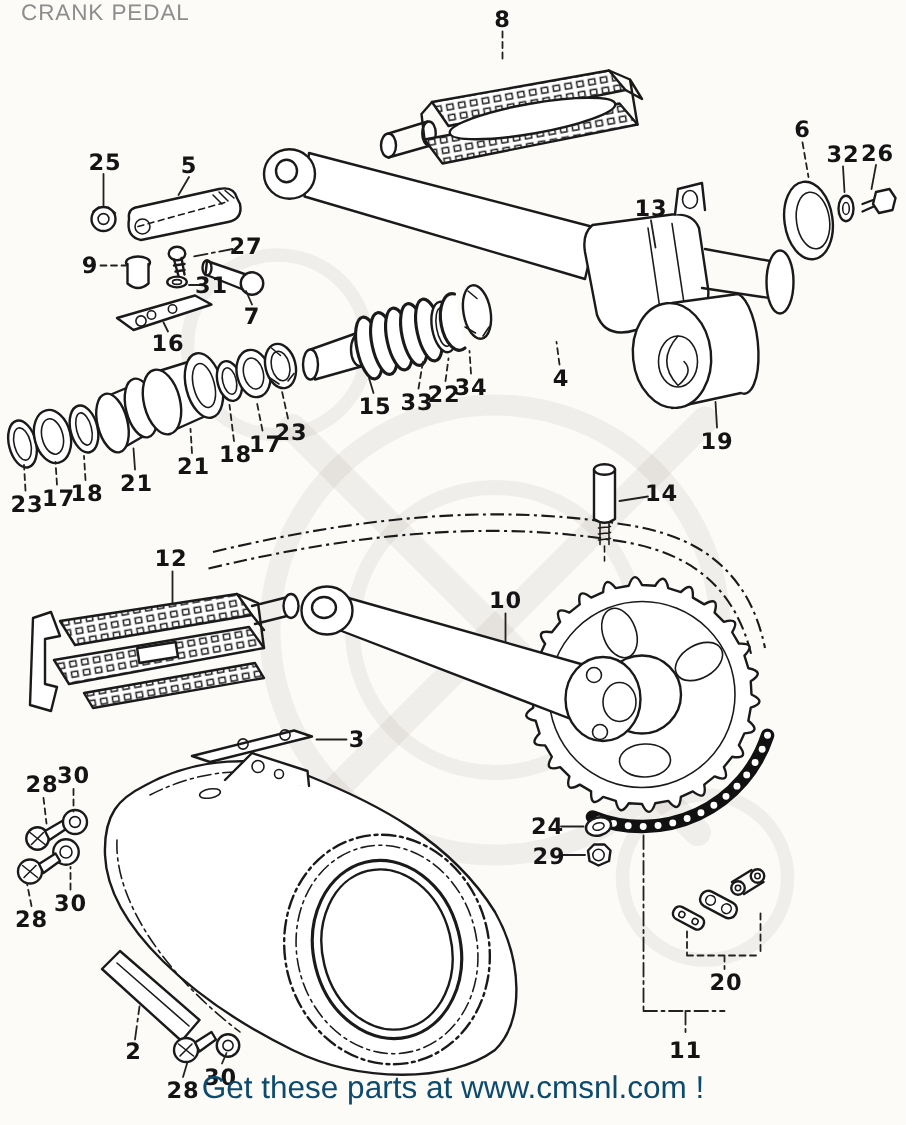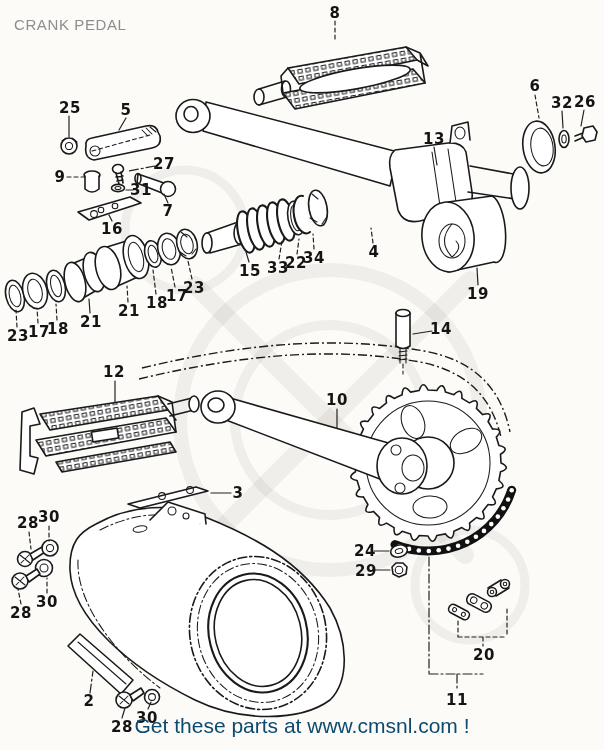--- a/index.html
+++ b/index.html
@@ -1,21 +1,21 @@
 <!DOCTYPE html>
 <html><head>
 <meta charset="utf-8">
 <style>
   html,body{margin:0;padding:0}
   body{
     width:604px;height:750px;position:relative;overflow:hidden;
     background:#fcfbf8;font-family:"Liberation Sans",sans-serif;
   }
   .page-title{
-    position:absolute;left:14px;top:16px;font-size:15px;letter-spacing:.6px;
+    position:absolute;left:14px;top:0;font-size:15px;letter-spacing:.6px;
     color:#8d8d8d;user-select:none;
   }
   .footer-link{
     position:absolute;left:50%;top:714px;transform:translateX(-50%);
     font-size:21px;color:#0c4a6e;white-space:nowrap;
   }
   svg{position:absolute;left:0;top:0}
   .ln{stroke:#1a1a1a;fill:none;stroke-width:1.6;stroke-linecap:round;stroke-linejoin:round}
   .fw{fill:#fff}
   .thin{stroke-width:1.05}

